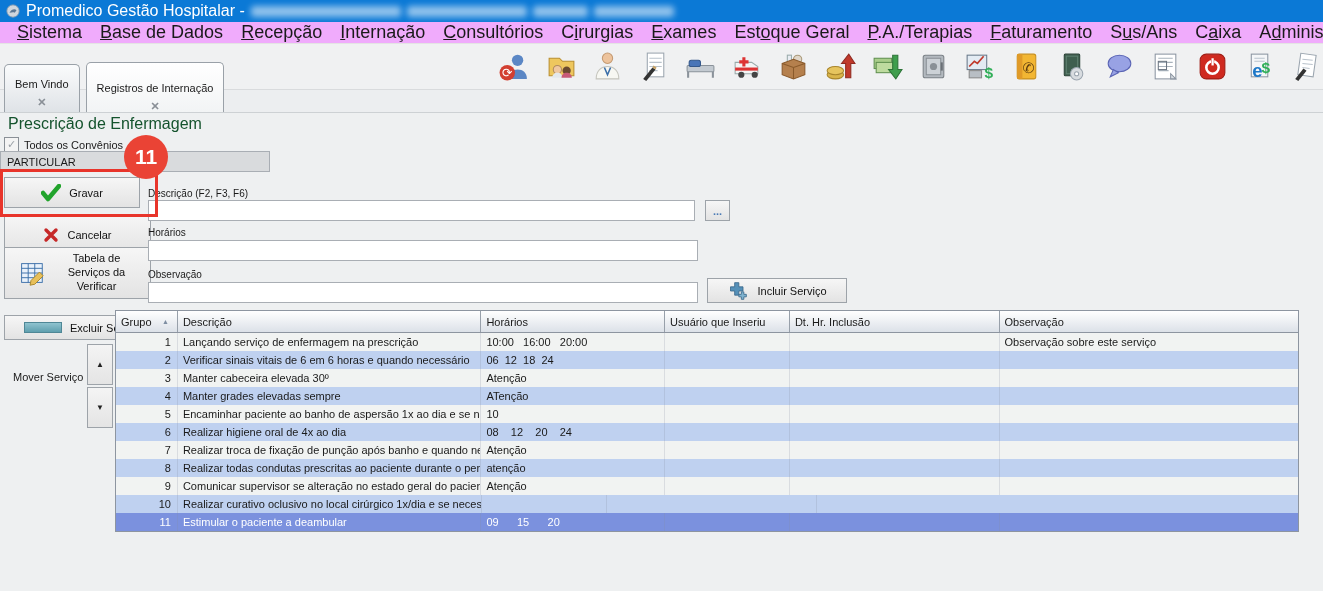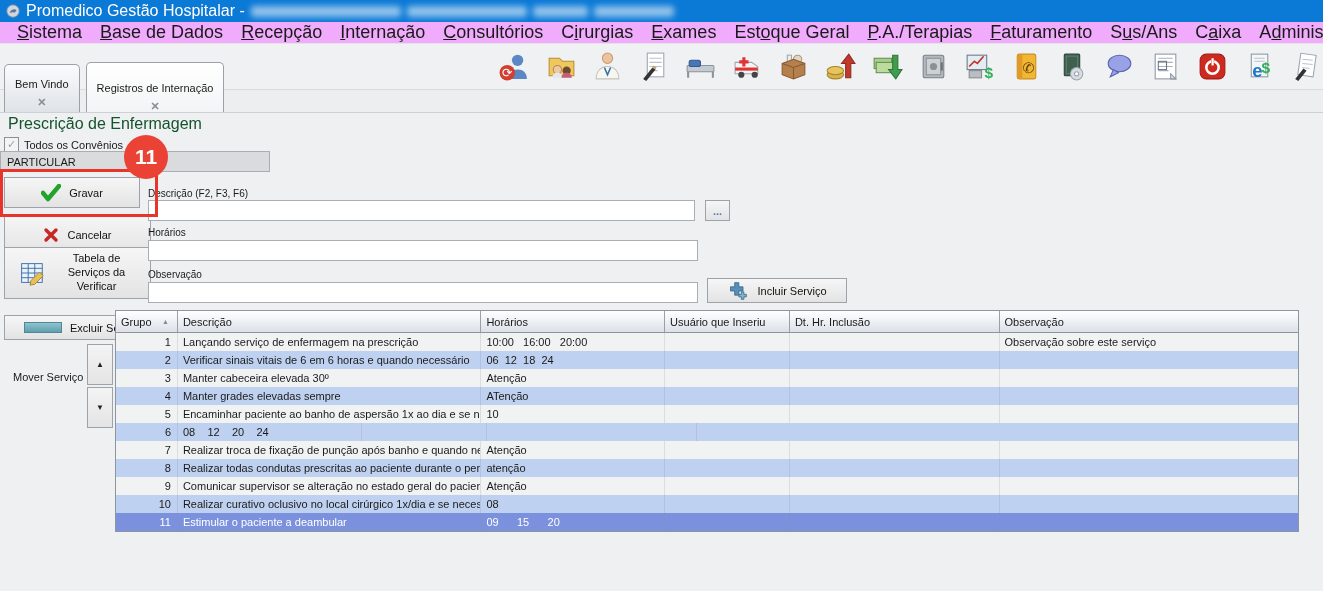--- a/index.html
+++ b/index.html
@@ -389,20 +389,21 @@
           <div class="trow ">
             <div class="cell c0">5</div>
             <div class="cell c1">Encaminhar paciente ao banho de aspersão 1x ao dia e se nec</div>
             <div class="cell c2">10</div>
             <div class="cell c3"></div>
             <div class="cell c4"></div>
             <div class="cell c5"></div>
           </div>
           <div class="trow alt">
             <div class="cell c0">6</div>
+            <div class="cell c1">Realizar higiene oral de 4x ao dia</div>
             <div class="cell c2">08    12    20    24</div>
             <div class="cell c3"></div>
             <div class="cell c4"></div>
             <div class="cell c5"></div>
           </div>
           <div class="trow ">
             <div class="cell c0">7</div>
             <div class="cell c1">Realizar troca de fixação de punção após banho e quando nec</div>
             <div class="cell c2">Atenção</div>
             <div class="cell c3"></div>
@@ -421,21 +422,20 @@
             <div class="cell c0">9</div>
             <div class="cell c1">Comunicar supervisor se alteração no estado geral do paciente</div>
             <div class="cell c2">Atenção</div>
             <div class="cell c3"></div>
             <div class="cell c4"></div>
             <div class="cell c5"></div>
           </div>
           <div class="trow alt">
             <div class="cell c0">10</div>
             <div class="cell c1">Realizar curativo oclusivo no local cirúrgico 1x/dia e se necessá</div>
-            <div class="cell c2">08</div>
             <div class="cell c3"></div>
             <div class="cell c4"></div>
             <div class="cell c5"></div>
           </div>
           <div class="trow sel">
             <div class="cell c0">11</div>
             <div class="cell c1">Estimular o paciente a deambular</div>
             <div class="cell c2">09      15      20</div>
             <div class="cell c3"></div>
             <div class="cell c4"></div>

